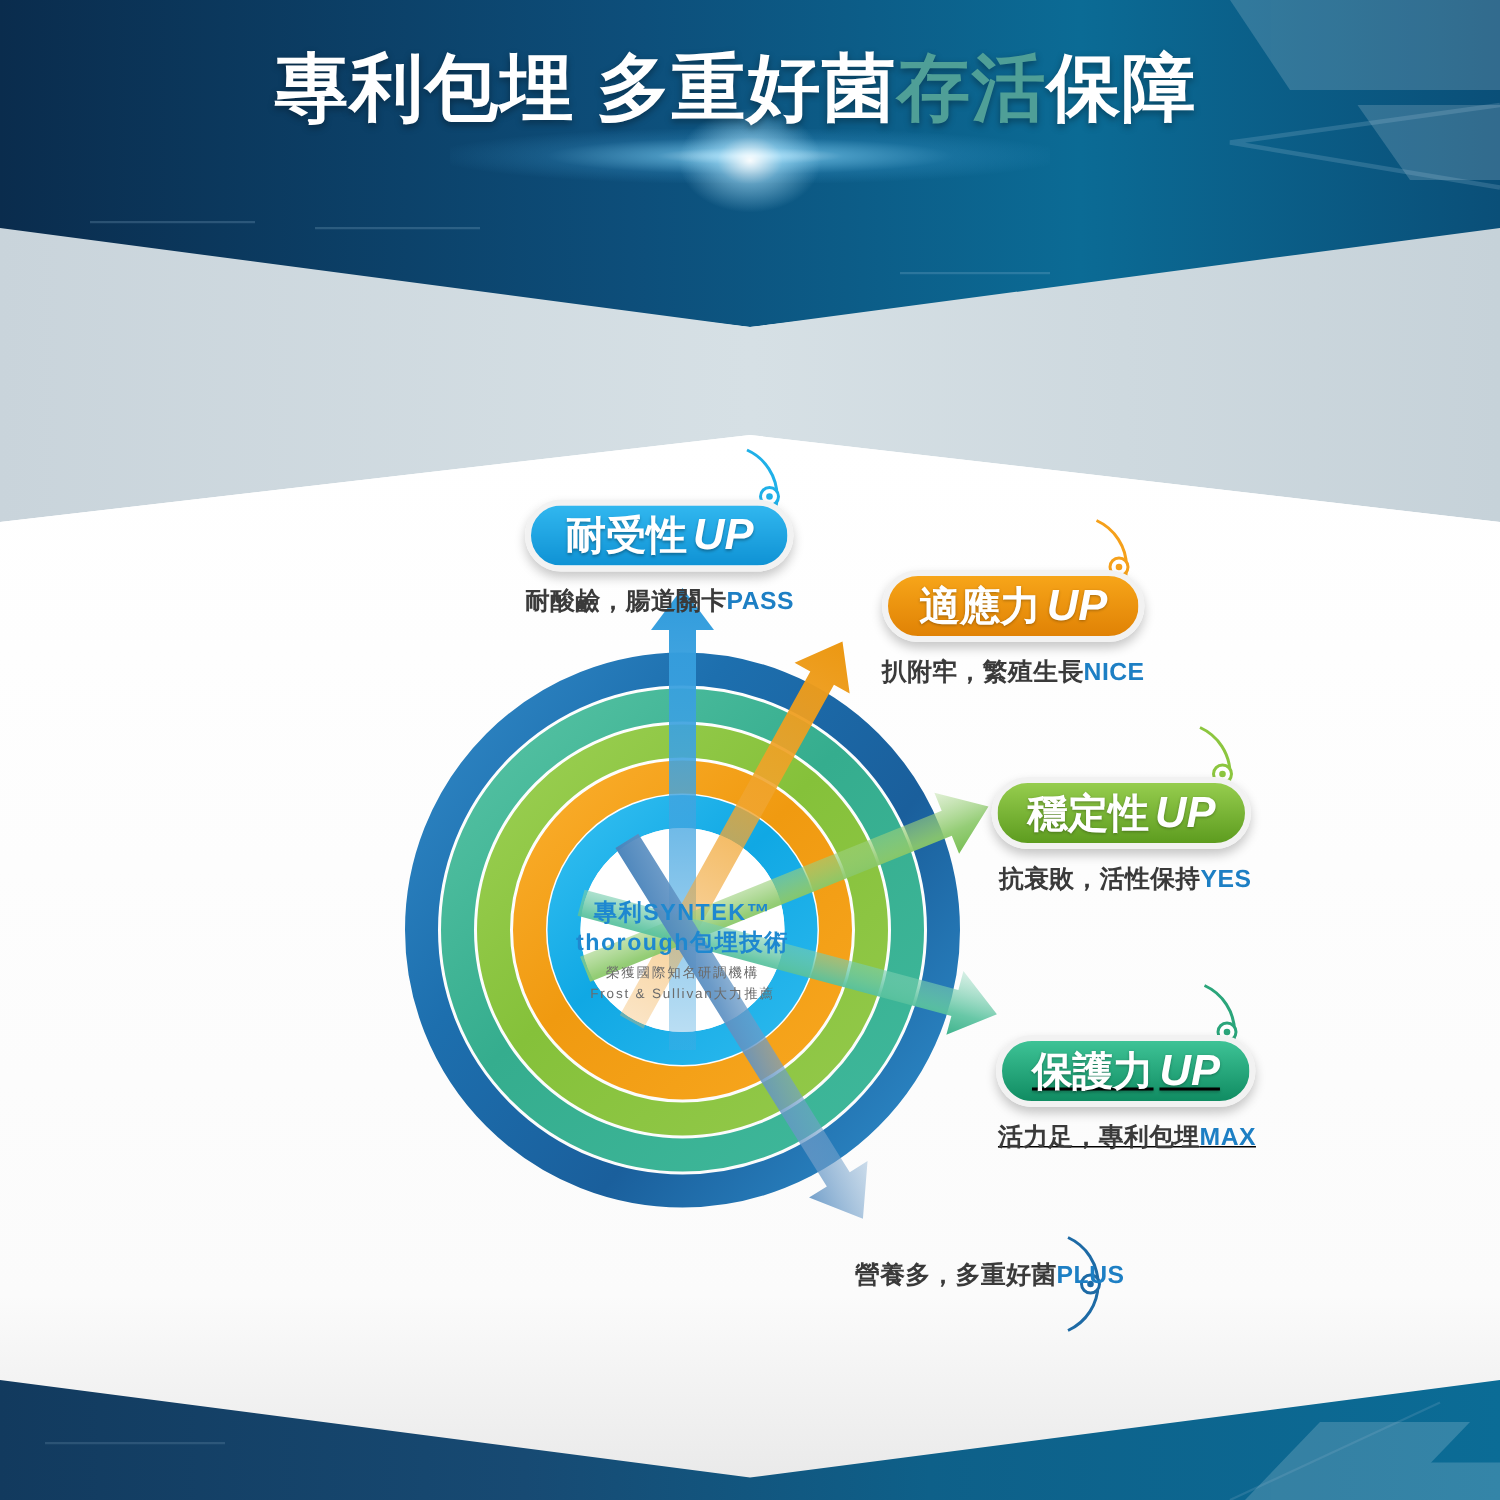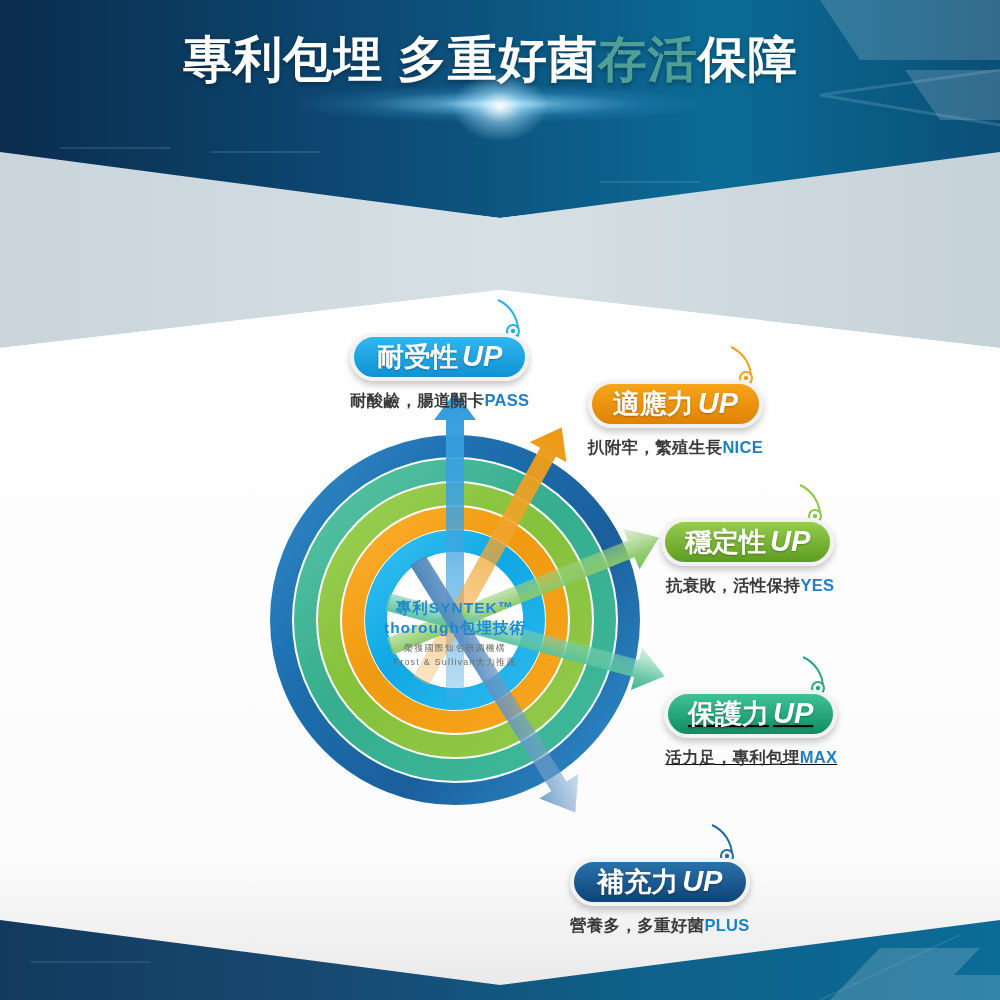--- a/index.html
+++ b/index.html
@@ -269,19 +269,16 @@
   </div>
 
   <div class="badge" style="left:664px; top:662px;text-decoration:underline;">
     <div class="pill" style="background:linear-gradient(#3ec396,#108c62);">
       <span class="pill-txt"><span>保護力</span><span class="up">UP</span></span>
     </div>
     <div class="cap"><span>活力足，專利包埋</span><span class="en">MAX</span></div>
   </div>
 
   <div class="badge" style="left:570px; top:830px;">
-    <div class="pill" style="background:linear-gradient(#2a72ab,#0d4376);">
-      <span class="pill-txt"><span>補充力</span><span class="up">UP</span></span>
-    </div>
     <div class="cap"><span>營養多，多重好菌</span><span class="en">PLUS</span></div>
   </div>
 
 </div>
 
 </body></html>

